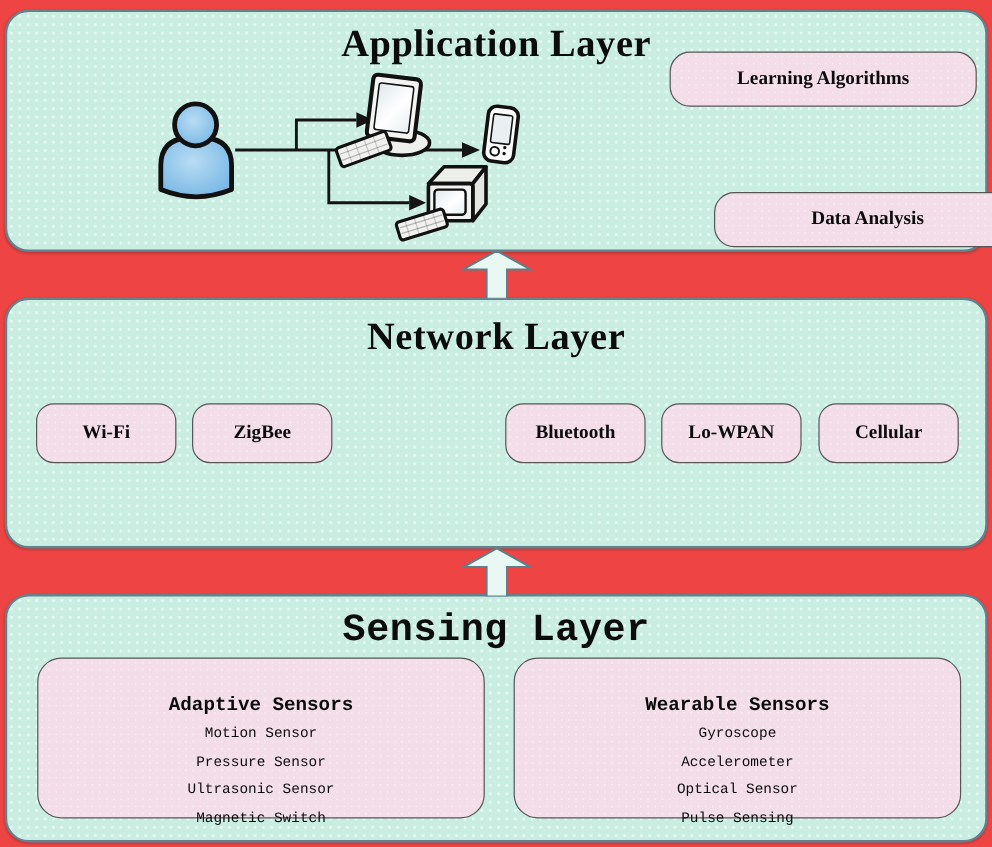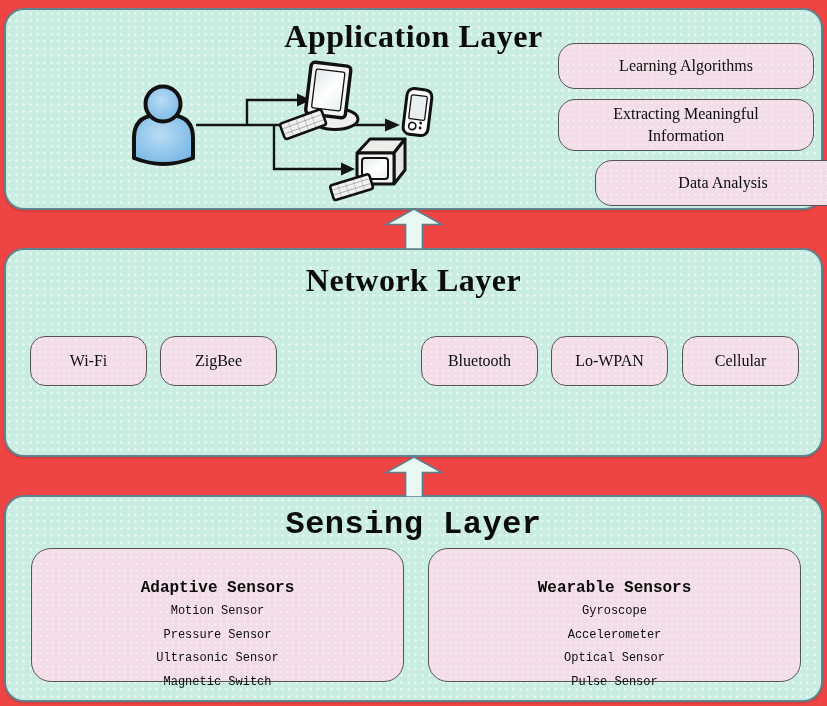--- a/index.html
+++ b/index.html
@@ -33,21 +33,21 @@
   #layer-application .layer-title{margin-top:8px;}
   #layer-network .layer-title{margin-top:12px;}
   #layer-sensing .layer-title{margin-top:9px;}
   .pill{
     position:absolute;box-sizing:border-box;
     background-color:var(--box-fill);
     background-image:radial-gradient(circle, rgba(255,255,255,.4) .8px, rgba(255,255,255,0) 1.2px);
     background-size:6px 6px;
     border:1.5px solid var(--box-border);
     display:flex;align-items:center;justify-content:center;
-    text-align:center;font-weight:normal;font-size:16px;line-height:1.35;
+    text-align:center;font-weight:bold;font-size:16px;line-height:1.35;
   }
   .app-pill{left:552px;width:256px;border-radius:17px;padding:0 18px;}
   #app-pill-0{top:33px;height:46px;}
   #app-pill-1{top:89px;height:52px;}
   #app-pill-2{top:150px;height:46px;margin-left:37px;}
   .net-pill{top:86px;height:50px;width:117px;border-radius:15px;padding:0 10px;}
   .net-pill.tall{top:81px;height:58px;}
   .sensor-box{
     position:absolute;top:51px;height:134px;width:373px;box-sizing:border-box;
     background-color:var(--box-fill);
@@ -130,23 +130,20 @@
       <g transform="rotate(-17 229 130)">
         <rect x="209" y="122.5" width="41" height="15.5" rx="2.5" fill="#f1f2ef" stroke="#111111" stroke-width="2.6"></rect>
         <path d="M211,127.5 H248 M211,132.5 H248" stroke="rgba(0,0,0,.25)" stroke-width="1"></path>
         <path d="M217,123 V137 M225,123 V137 M233,123 V137 M241,123 V137" stroke="rgba(0,0,0,.18)" stroke-width="1"></path>
       </g>
     </svg>
 
     <div class="pill app-pill" id="app-pill-0">
       <span>Learning Algorithms</span>
     </div>
-    <div class="pill app-pill" id="app-pill-1">
-      <span>Extracting Meaningful Information</span>
-    </div>
     <div class="pill app-pill" id="app-pill-2">
       <span>Data Analysis</span>
     </div>
   </div>
 
   <div class="layer" id="layer-network">
     <div class="layer-title">Network Layer</div>
 
     <div class="pill net-pill" style="left:154px">
       <span>ZigBee</span>
@@ -174,21 +171,21 @@
       <div class="sensor-item">Pressure Sensor</div>
       <div class="sensor-item">Ultrasonic Sensor</div>
       <div class="sensor-item">Magnetic Switch</div>
     </div>
 
     <div class="sensor-box" style="left:422px">
       <div class="group-title">Wearable Sensors</div>
       <div class="sensor-item">Gyroscope</div>
       <div class="sensor-item">Accelerometer</div>
       <div class="sensor-item">Optical Sensor</div>
-      <div class="sensor-item">Pulse Sensor</div>
+      <div class="sensor-item">Pulse Sensing</div>
     </div>
   </div>
 
   <svg class="flow-arrow" id="flow-arrow-1" viewBox="0 0 60 41">
     <polygon points="30,1 58,16.5 38.5,16.5 38.5,41 21.5,41 21.5,16.5 2,16.5" fill="var(--arrow-fill)" stroke="#5e7f8a" stroke-width="1.7" stroke-linejoin="miter"></polygon>
   </svg>
   <svg class="flow-arrow" id="flow-arrow-2" viewBox="0 0 60 41">
     <polygon points="30,1 58,16.5 38.5,16.5 38.5,41 21.5,41 21.5,16.5 2,16.5" fill="var(--arrow-fill)" stroke="#5e7f8a" stroke-width="1.7" stroke-linejoin="miter"></polygon>
   </svg>
 

